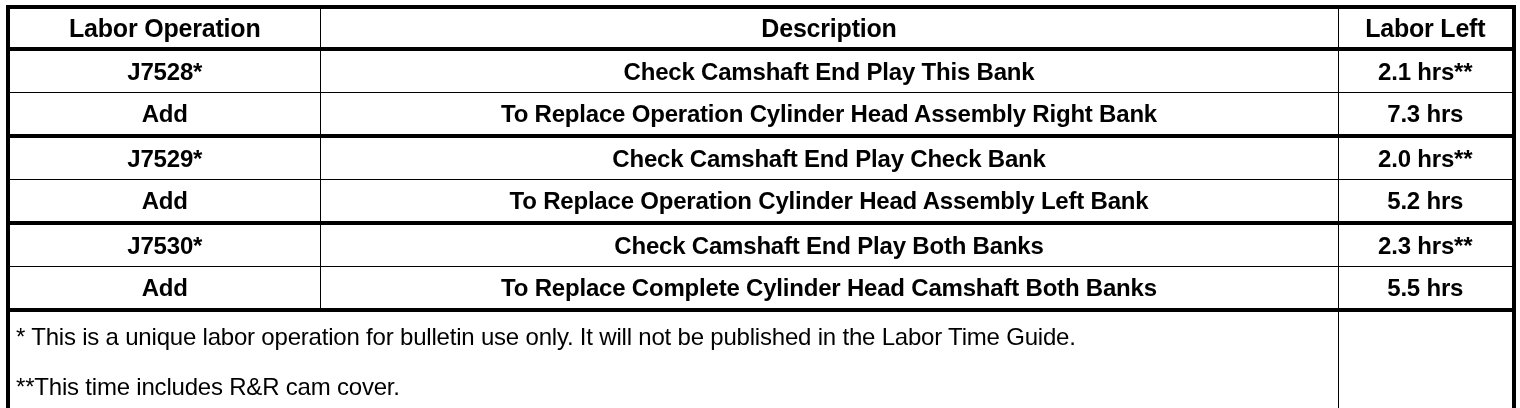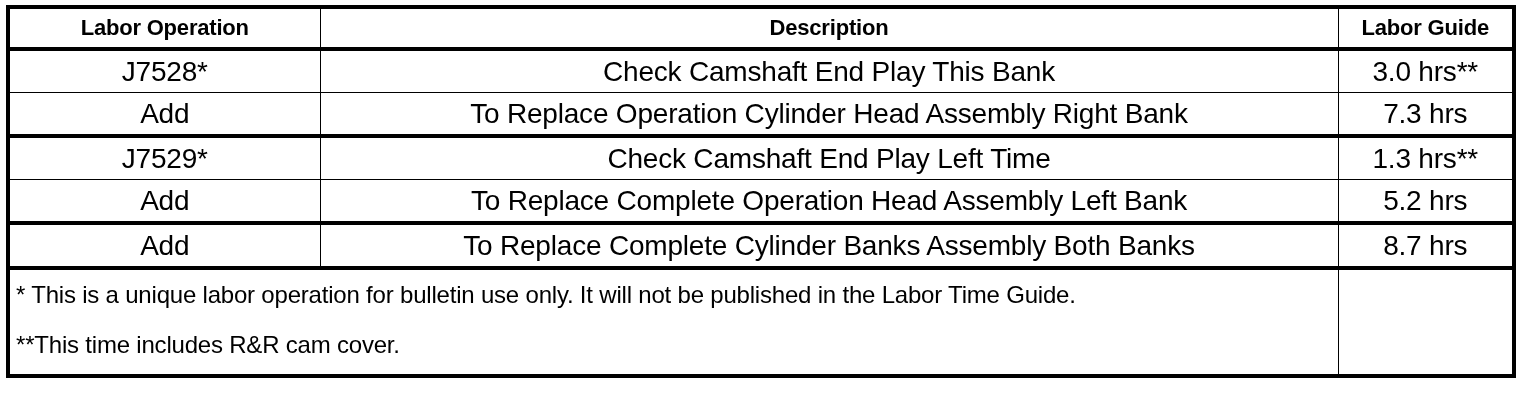--- a/index.html
+++ b/index.html
@@ -45,33 +45,33 @@
   col.col-time  { width: 176px; }
 
   
   table.labor-table {
     border: 4px solid #000000;
   }
 
   
   tr.header-row th {
     font-weight: bold;
-    font-size: 22px;
+    font-size: 25px;
     text-align: center;
     height: 38px;
     line-height: 38px;
     border-bottom: 4px solid #000000;
     letter-spacing: -0.2px;
     white-space: nowrap;
   }
 
   
   tr.data-row td {
-    font-weight: normal;
-    font-size: 28px;
+    font-weight: bold;
+    font-size: 24px;
     text-align: center;
     height: 41px;
     line-height: 41px;
     letter-spacing: -0.2px;
     white-space: nowrap;
     overflow: hidden;
   }
 
   
   tr.group-end td {
@@ -114,55 +114,60 @@
     <colgroup>
       <col class="col-op">
       <col class="col-desc">
       <col class="col-time">
     </colgroup>
 
     <thead>
       <tr class="header-row">
         <th>Labor Operation</th>
         <th>Description</th>
-        <th>Labor Guide</th>
+        <th>Labor Left</th>
       </tr>
     </thead>
 
     <tbody>
 
       <tr class="data-row group-mid">
         <td>J7528*</td>
         <td>Check Camshaft End Play This Bank</td>
-        <td>3.0 hrs**</td>
+        <td>2.1 hrs**</td>
       </tr>
 
       <tr class="data-row group-end">
         <td>Add</td>
         <td>To Replace Operation Cylinder Head Assembly Right Bank</td>
         <td>7.3 hrs</td>
       </tr>
 
       <tr class="data-row group-mid">
         <td>J7529*</td>
-        <td>Check Camshaft End Play Left Time</td>
-        <td>1.3 hrs**</td>
+        <td>Check Camshaft End Play Check Bank</td>
+        <td>2.0 hrs**</td>
       </tr>
 
       <tr class="data-row group-end">
         <td>Add</td>
-        <td>To Replace Complete Operation Head Assembly Left Bank</td>
+        <td>To Replace Operation Cylinder Head Assembly Left Bank</td>
         <td>5.2 hrs</td>
       </tr>
 
+      <tr class="data-row group-mid">
+        <td>J7530*</td>
+        <td>Check Camshaft End Play Both Banks</td>
+        <td>2.3 hrs**</td>
+      </tr>
 
       <tr class="data-row group-end">
         <td>Add</td>
-        <td>To Replace Complete Cylinder Banks Assembly Both Banks</td>
-        <td>8.7 hrs</td>
+        <td>To Replace Complete Cylinder Head Camshaft Both Banks</td>
+        <td>5.5 hrs</td>
       </tr>
 
       <tr class="footnote-row">
         <td class="footnote-cell" colspan="2">
           <span class="footnote-line">* This is a unique labor operation for bulletin use only. It will not be published in the Labor Time Guide.</span>
           <span class="footnote-gap"></span>
           <span class="footnote-line">**This time includes R&amp;R cam cover.</span>
         </td>
         <td class="footnote-blank"></td>
       </tr>

